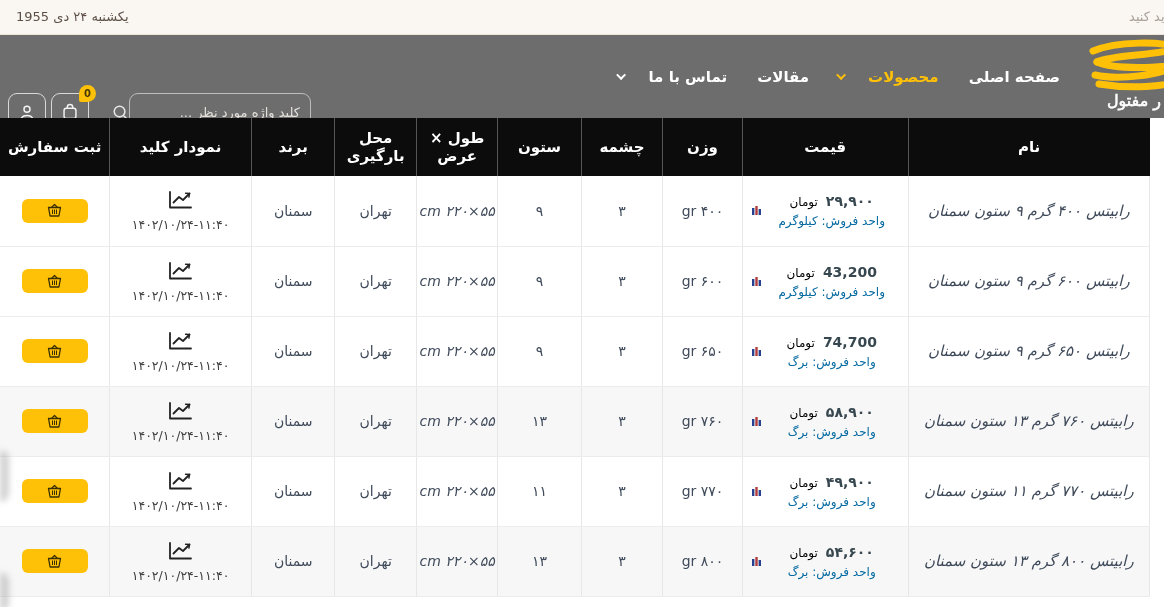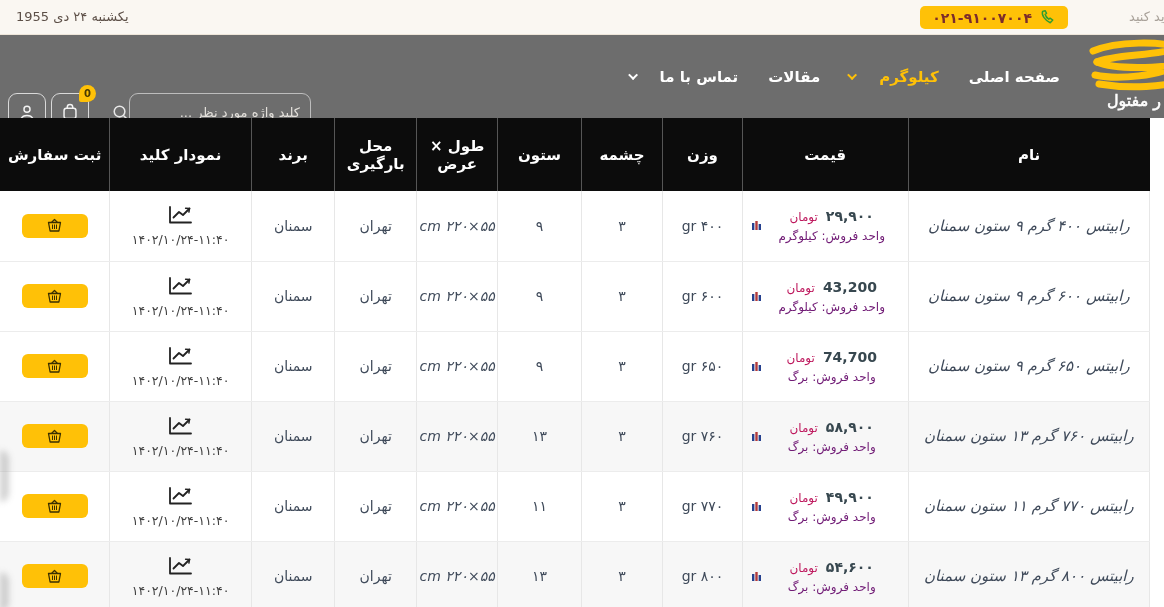--- a/index.html
+++ b/index.html
@@ -34,83 +34,75 @@
   .nav-item.active { color:#ffc107; }
   .chev { width:7px; height:7px; border-left:2px solid currentColor; border-bottom:2px solid currentColor;
     transform:rotate(-45deg) translateY(-2px); display:inline-block; }
   .logo { position:absolute; top:4px; right:-30px; width:120px; text-align:center; }
   .logo-text { color:#ffffff; font-size:16px; margin-top:-4px; letter-spacing:1px;
     -webkit-text-stroke:.6px #fff; }
 
   
   .table-wrap { margin-right:14px; width:1150px; }
   table { width:1150px; border-collapse:collapse; table-layout:fixed; direction:rtl; }
-  thead th { background:#0c0c0c; color:#fff; font-size:15px; font-weight:bold; height:73px;
+  thead th { background:#0c0c0c; color:#fff; font-size:15px; font-weight:bold; height:58px;
     border-left:1px solid #565656; text-align:center; }
   thead th:last-child { border-left:none; }
   tbody td { height:70px; border-bottom:1px solid #ececec; border-left:1px solid #e7e7e7;
     text-align:center; font-size:14px; color:#3f4a5a; background:#fff; vertical-align:middle; }
   tbody td:last-child { border-left:none; }
   tbody td:first-child { border-right:1px solid #e7e7e7; }
   tr.shaded td { background:#f7f7f7; }
   .c-name { font-size:15px; }
   .name-link { cursor:pointer;font-style:italic; }
   .price-wrap { display:flex; align-items:center; padding:0 6px 0 8px; }
   .price-lines { flex:1; text-align:center; }
   .price-top { white-space:nowrap; }
   .price-num { font-size:14px; font-weight:bold; color:#37474f; }
-  .toman { font-size:12px; color:#be185d; margin-right:8px; }
-  .sale-unit { font-size:12px; color:#701a75; margin-top:5px; white-space:nowrap; }
+  .toman { font-size:12px; color:#000000; margin-right:8px; }
+  .sale-unit { font-size:12px; color:#0369a1; margin-top:5px; white-space:nowrap; }
   .price-icon { cursor:pointer; display:inline-flex; }
   .chart-wrap { display:inline-block; cursor:pointer; }
   .chart-date { font-size:12.5px; color:#404040; margin-top:3px; white-space:nowrap; }
   .order-btn { background:#ffc107; border:none; border-radius:6px; width:66px; height:24px;
     display:inline-flex; align-items:center; justify-content:center; cursor:pointer; }
   .dim-cell { white-space:nowrap;font-style:italic; }
 
   
   .side-blob { position:absolute; left:0; width:9px; background:#9a9a9a; opacity:.45;
     filter:blur(3px); border-radius:0 10px 10px 0; }
   .blob1 { top:450px; height:52px; }
   .blob2 { top:572px; height:40px; }
 </style>
 </head>
 <body>
 
 <div class="topbar">
   <span class="topbar-helper">اسطه خرید کنید</span>
-  <div class="phone-badge">
-    <span style="display:inline-flex">
-      <svg width="17" height="17" viewBox="0 0 20 20" fill="none" stroke="#2f9e2f" stroke-width="1.7" stroke-linejoin="round">
-        <path d="M4.2 2.8 c-1.6 4.4 3.2 11 9 13.4 l3-3.2 -3.2-2.2 -1.5 1.2 c-2.2-1.4 -3.8-3.6 -4.3-5.8 l1.7-1 -1.7-3.2 z"></path>
-      </svg>
-    </span>
-    <span class="phone-number">۰۲۱-۹۱۰۰۷۰۰۴</span>
-  </div>
   <span class="topbar-date">یکشنبه ۲۴ دی 1955</span>
 </div>
 
 <div class="navbar">
   <div class="logo">
     <span>
       <svg width="110" height="52" viewBox="0 0 110 52" fill="none" stroke="#ffc107" stroke-width="7" stroke-linecap="round">
         <path d="M14 12 C38 2 84 2 98 9 C80 17 34 15 18 23"></path>
         <path d="M18 23 C36 31 82 29 98 25 C84 37 38 41 16 36"></path>
         <path d="M20 45 C50 50 88 48 102 41"></path>
       </svg>
     </span>
     <div class="logo-text">ر مفتول</div>
   </div>
 
   <nav class="nav-menu">
     <a class="nav-item">
       <span>صفحه اصلی</span>
     </a>
     <a class="nav-item active">
-      <span>کیلوگرم</span>
+      <span>محصولات</span>
       <span class="chev"></span>
     </a>
     <a class="nav-item">
       <span>مقالات</span>
     </a>
     <a class="nav-item">
       <span>تماس با ما</span>
       <span class="chev"></span>
     </a>
   </nav>

